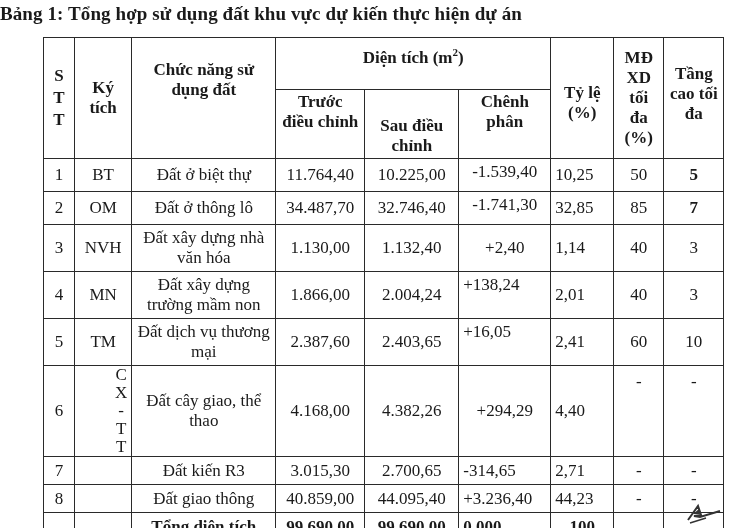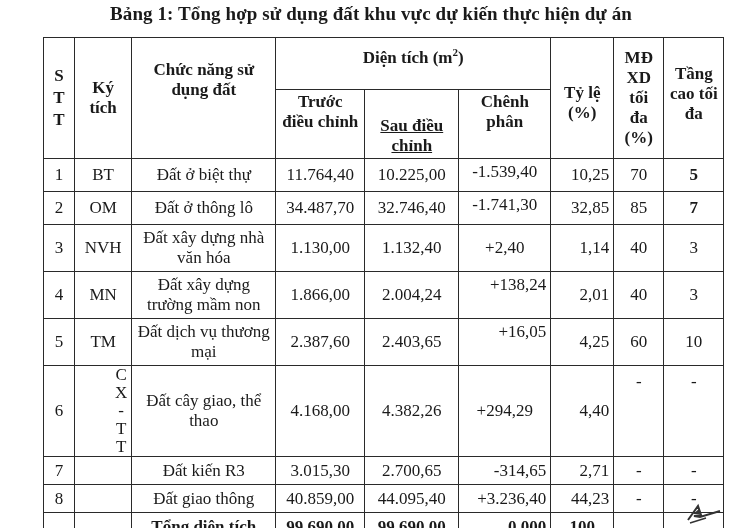--- a/index.html
+++ b/index.html
@@ -13,21 +13,20 @@
     position: relative;
     overflow: hidden;
     font-family: "Liberation Serif", "DejaVu Serif", serif;
     color: #1a1a1a;
   }
   .title {
     position: absolute;
     left: 0;
     top: 3px;
     width: 742px;
-    text-align: center;
     font-weight: bold;
     font-size: 19px;
     letter-spacing: 0.1px;
   }
   table.land {
     position: absolute;
     left: 43px;
     top: 37px;
     border-collapse: collapse;
     font-size: 17px;
@@ -37,21 +36,21 @@
     border: 1.3px solid #2a2a2a;
     padding: 0 4px;
     line-height: 20px;
     vertical-align: middle;
   }
   table.land th {
     font-weight: bold;
     text-align: center;
   }
   .c { text-align: center; }
-  .r { text-align: right; }
+  .r { }
   .l { text-align: center; }
   .b { font-weight: bold; }
   .top { vertical-align: top !important; padding-top: 3px !important; }
   .stt-h { line-height: 22px !important; }
   .dash { vertical-align: top !important; padding-top: 6px !important; }
   .sig {
     position: absolute;
     left: 684px;
     top: 503px;
     width: 40px;
@@ -86,34 +85,34 @@
       <th rowspan="2" style="padding-top:22px; vertical-align:top;">Chức năng sử dụng đất</th>
       <th colspan="3" style="vertical-align:top; padding-top:4px;">
         <span>Diện tích (m</span><sup style="font-size:11px">2</sup><span>)</span>
       </th>
       <th rowspan="2" style="padding-top:10px">Tỷ lệ (%)</th>
       <th rowspan="2">MĐ XD tối đa (%)</th>
       <th rowspan="2" style="padding-bottom:8px">Tầng cao tối đa</th>
     </tr>
     <tr style="height:69px">
       <th style="vertical-align:top; padding-top:2px;">Trước điều chỉnh</th>
-      <th style="vertical-align:bottom; padding-bottom:2px;text-decoration:underline;">Sau điều chỉnh</th>
+      <th style="vertical-align:bottom; padding-bottom:2px;">Sau điều chỉnh</th>
       <th style="vertical-align:top; padding-top:2px;">Chênh phân</th>
     </tr>
   </thead>
   <tbody>
     <tr style="height:33px">
       <td class="c">1</td>
       <td class="c">BT</td>
       <td class="l">Đất ở biệt thự</td>
       <td class="c">11.764,40</td>
       <td class="c">10.225,00</td>
       <td class="c top">-1.539,40</td>
       <td class="r">10,25</td>
-      <td class="c">70</td>
+      <td class="c">50</td>
       <td class="c b">5</td>
     </tr>
     <tr style="height:33px">
       <td class="c">2</td>
       <td class="c">OM</td>
       <td class="l">Đất ở thông lô</td>
       <td class="c">34.487,70</td>
       <td class="c">32.746,40</td>
       <td class="c top">-1.741,30</td>
       <td class="r">32,85</td>
@@ -142,21 +141,21 @@
       <td class="c">40</td>
       <td class="c">3</td>
     </tr>
     <tr style="height:47px">
       <td class="c">5</td>
       <td class="c">TM</td>
       <td class="l">Đất dịch vụ thương mại</td>
       <td class="c">2.387,60</td>
       <td class="c">2.403,65</td>
       <td class="r top">+16,05</td>
-      <td class="r">4,25</td>
+      <td class="r">2,41</td>
       <td class="c">60</td>
       <td class="c">10</td>
     </tr>
     <tr style="height:47px">
       <td class="c">6</td>
       <td class="c" style="line-height:18px; word-break:break-all;padding-left:40px;">CX-TT</td>
       <td class="l">Đất cây giao, thể thao</td>
       <td class="c">4.168,00</td>
       <td class="c">4.382,26</td>
       <td class="c">+294,29</td>

